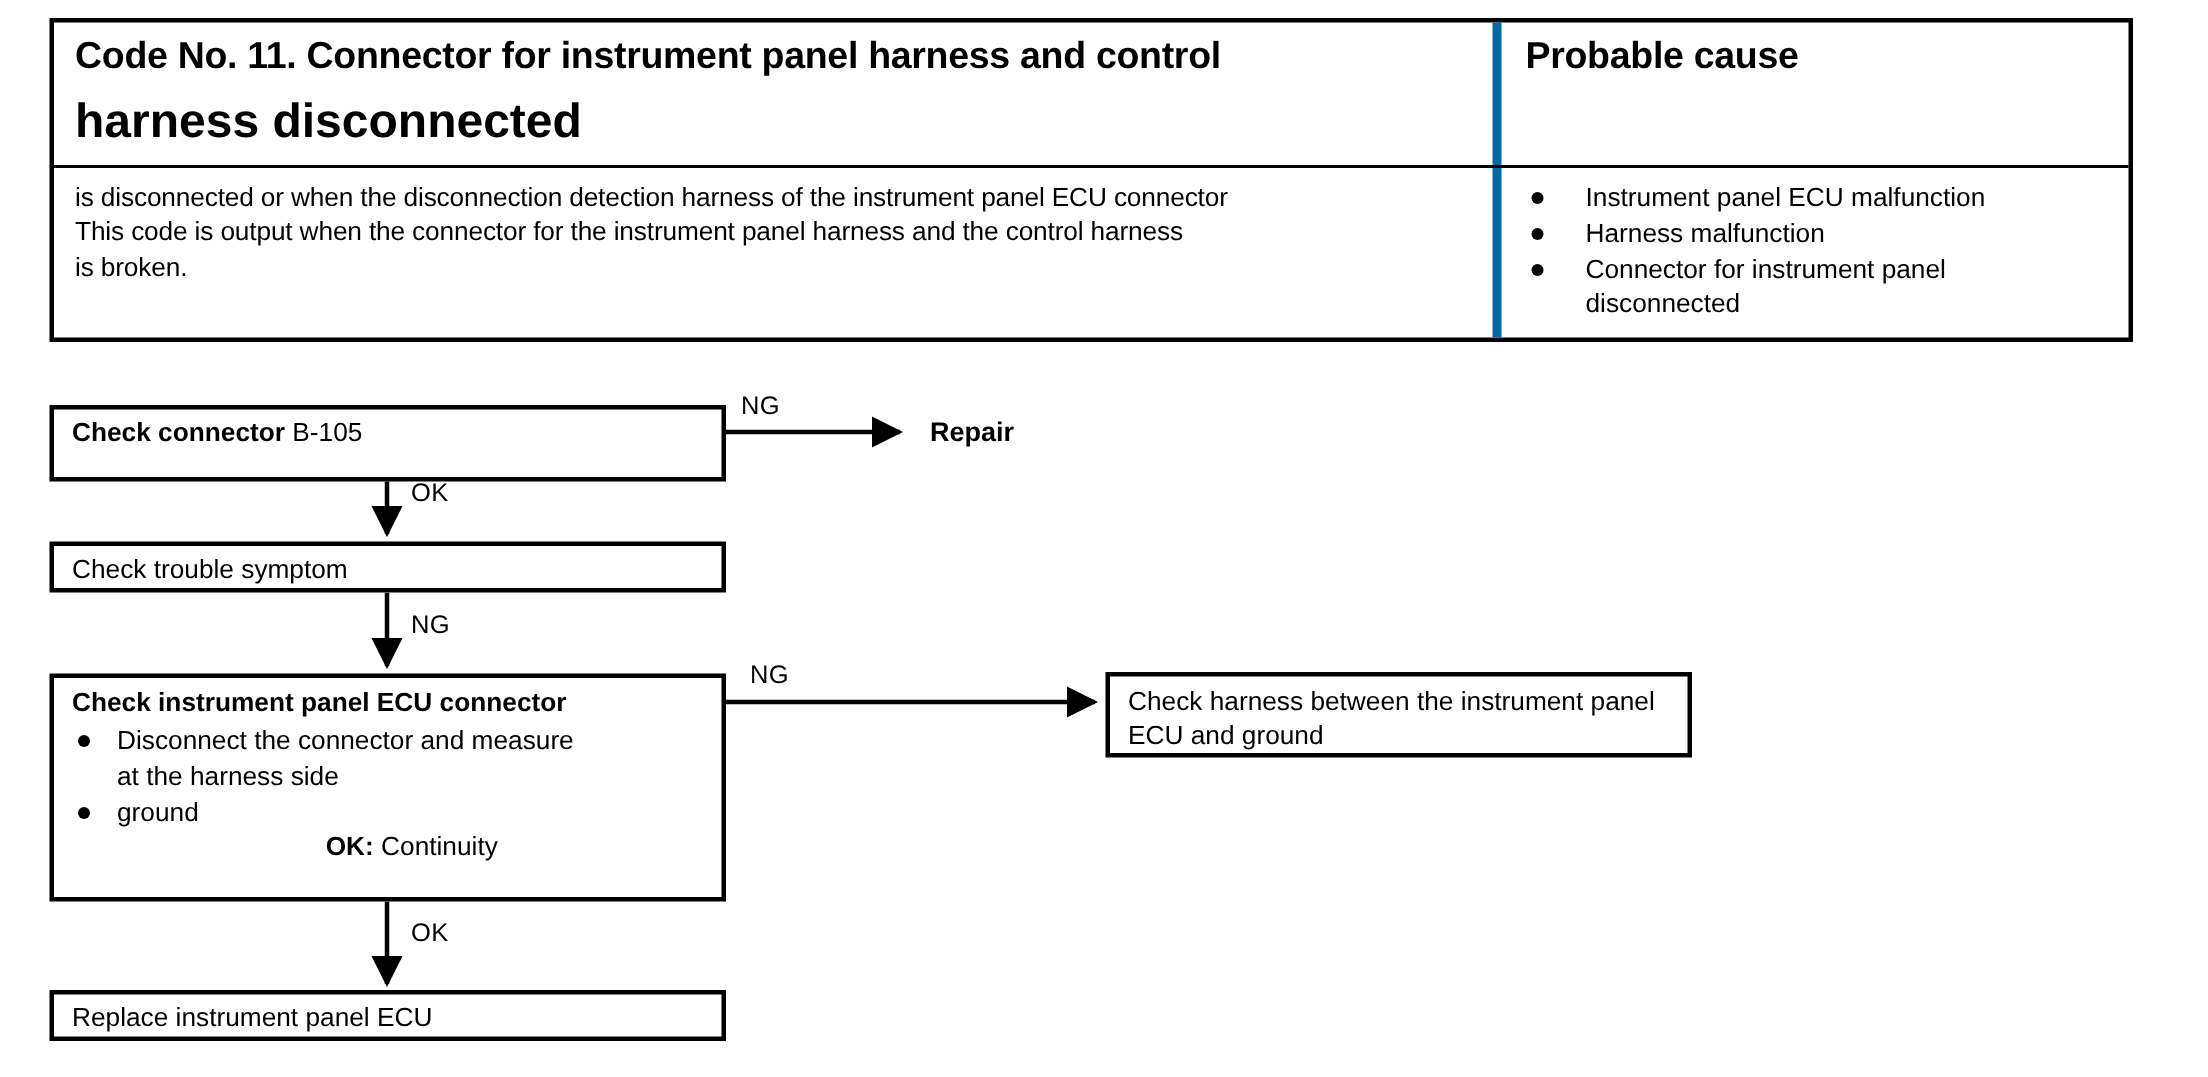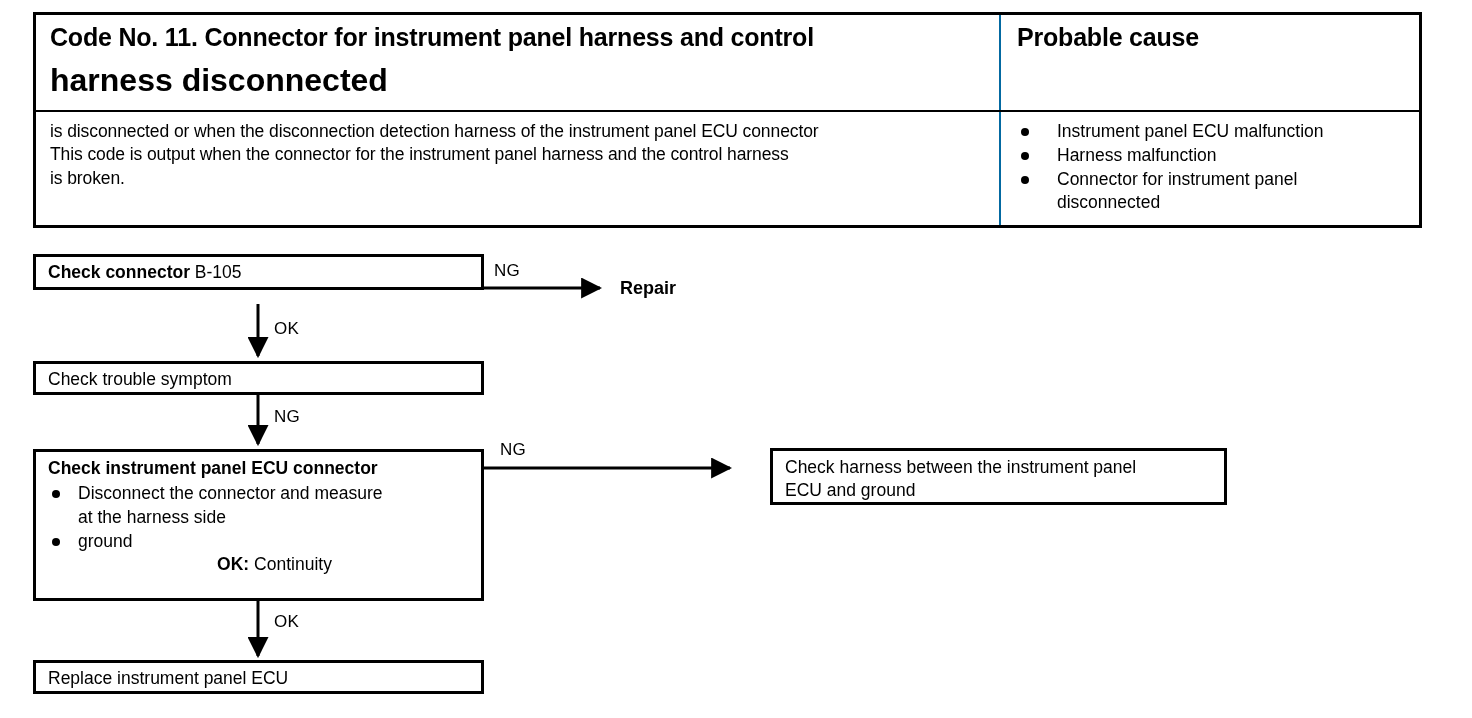--- a/index.html
+++ b/index.html
@@ -29,21 +29,21 @@
   .desc-row {
     display: flex;
     align-items: stretch;
   }
   .desc-row.head {
     border-bottom: 2px solid #000;
   }
   .desc-cell-left {
     width: 965px;
     box-sizing: border-box;
-    border-right: 2px solid #0369a1;
+    border-right: 6px solid #0369a1;
     padding: 8px 12px 10px 14px;
   }
   .desc-cell-right {
     flex: 1;
     box-sizing: border-box;
     padding: 8px 10px 10px 16px;
   }
   .head-title {
     font-size: 25px;
     font-weight: bold;
@@ -200,21 +200,21 @@
 
     <path d="M 258 304 L 258 356" stroke="#000" stroke-width="3" fill="none" marker-end="url(#arrow)"></path>
 
     <path d="M 258 395 L 258 444" stroke="#000" stroke-width="3" fill="none" marker-end="url(#arrow)"></path>
 
     <path d="M 484 468 L 730 468" stroke="#000" stroke-width="3" fill="none" marker-end="url(#arrow)"></path>
 
     <path d="M 258 601 L 258 656" stroke="#000" stroke-width="3" fill="none" marker-end="url(#arrow)"></path>
   </svg>
 
-  <div class="fbox" style="left:33px; top:254px; width:451px; height:36px;">
+  <div class="fbox" style="left:33px; top:270px; width:451px; height:51px;">
     <div class="inner" style="padding-top:4px;">
       <span class="b">Check connector</span>
       <span>B-105</span>
     </div>
   </div>
 
   <div class="flabel" style="left:494px; top:261px;">NG</div>
 
   <div class="ftext-plain" style="left:620px; top:278px;text-align:right;">Repair</div>
 
@@ -244,21 +244,21 @@
             <span>OK:</span>
             <span class="norm">Continuity</span>
           </span>
         </li>
       </ul>
     </div>
   </div>
 
   <div class="flabel" style="left:500px; top:440px;">NG</div>
 
-  <div class="fbox" style="left:737px; top:448px; width:457px; height:57px;margin-left:33px;">
+  <div class="fbox" style="left:737px; top:448px; width:391px; height:57px;">
     <div class="inner" style="padding-top:5px;">
       <div>Check harness between the instrument panel</div>
       <div>ECU and ground</div>
     </div>
   </div>
 
   <div class="flabel" style="left:274px; top:612px;">OK</div>
 
   <div class="fbox" style="left:33px; top:660px; width:451px; height:34px;">
     <div class="inner" style="padding-top:4px;">

